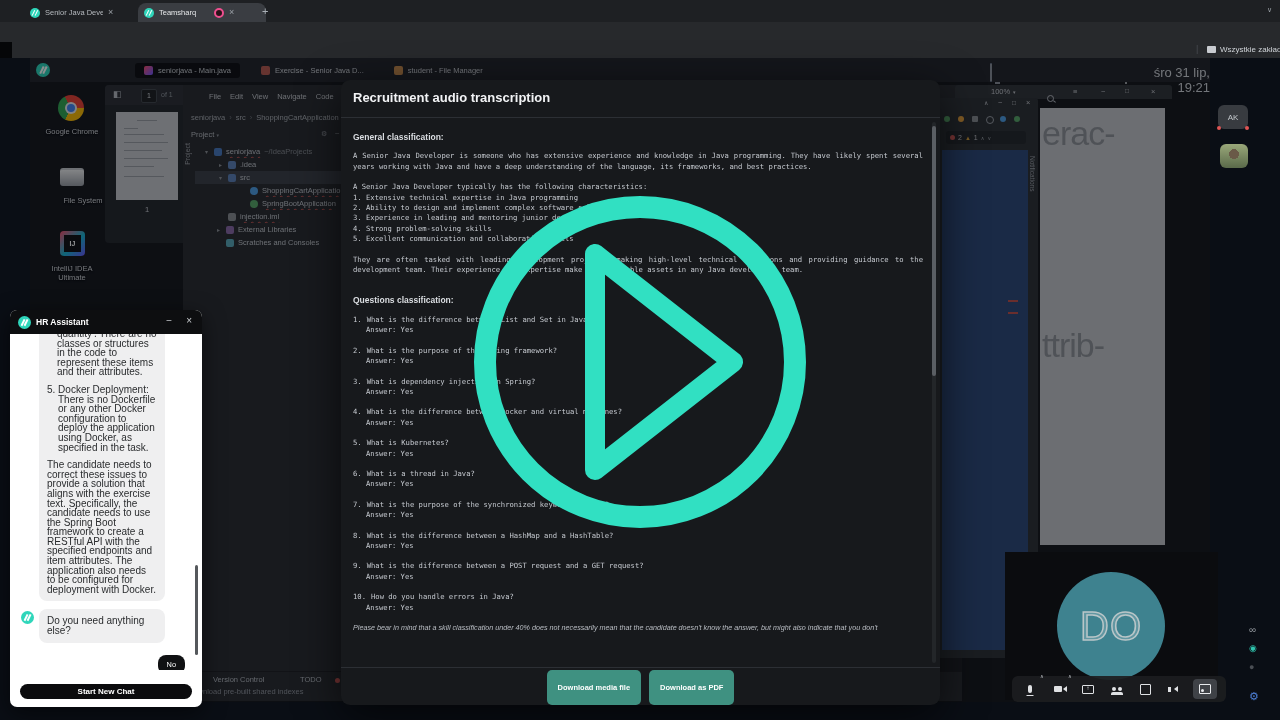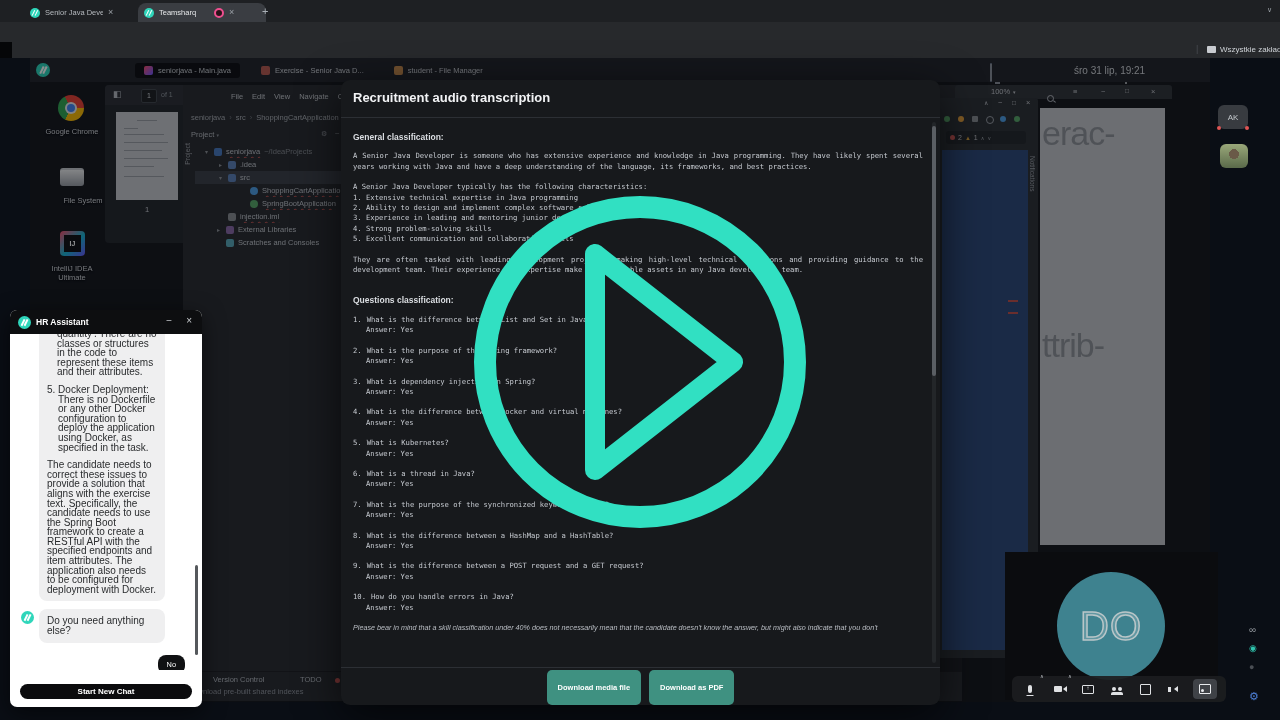--- a/index.html
+++ b/index.html
@@ -60,21 +60,21 @@
   .dvico{color:#b6bac0;font-size:9px;}
   #dv-pagebox{left:36px;top:4px;width:14px;height:12px;background:#1f2124;border:1px solid #43474d;border-radius:2px;
     color:#d5d8db;font-size:7px;text-align:center;line-height:12px;}
   #dv-thumb{left:11px;top:27px;width:62px;height:88px;background:#c7c9cc;}
   .thline{position:absolute;left:8px;height:1px;background:#9a9da2;}
 
   
   #ide{left:153px;top:27px;width:779px;height:615px;background:#2b2d31;}
   .ijicon{width:13px;height:13px;border-radius:3px;background:linear-gradient(135deg,#fc4f6d,#6b57ff 70%);position:relative;}
   .ijicon::after{content:"";position:absolute;inset:3px;background:#101113;}
-  #idemenu{left:26px;top:7px;height:12px;display:flex;gap:9px;font-size:7.5px;color:#c3c6ca;margin-left:22px;}
+  #idemenu{left:26px;top:7px;height:12px;display:flex;gap:9px;font-size:7.5px;color:#c3c6ca;}
   #idecrumbs{left:8px;top:28px;height:11px;display:flex;font-size:7.5px;color:#a9adb2;white-space:nowrap;}
   #idecrumbs span+span::before{content:"\203A";margin:0 4px;color:#6f7378;}
   #ptab{left:1px;top:58px;writing-mode:vertical-rl;transform:rotate(180deg);font-size:7px;color:#9ea2a7;}
   .trow{height:13px;display:flex;align-items:center;font-size:7.5px;color:#c2c6cb;white-space:nowrap;width:162px;overflow:hidden;}
   .trow.selected{background:#3d4148;}
   .trow.i0{padding-left:10px;}.trow.i0b{padding-left:22px;}.trow.i1{padding-left:24px;}.trow.i2{padding-left:46px;}
   .tchev{width:8px;color:#8b8f94;font-size:6px;flex:none;}
   .ticon{width:8px;height:8px;border-radius:2px;margin:0 4px 0 1px;flex:none;}
   .ticon.root{background:#4a7ac0;}.ticon.folder{background:#5d81b8;}
   .ticon.class{background:#4f9ee3;border-radius:50%;}.ticon.boot{background:#59a869;border-radius:50%;}
@@ -236,21 +236,21 @@
             </div>
 
             <div class="tbitem">
               <span class="tbic folder"></span>
               <span>student - File Manager</span>
             </div>
 
         </div>
         <span class="abs mon" style="left:946px;top:6px;"></span>
         <span class="abs bell" style="left:1076px;top:7px;"></span>
-        <span class="abs" style="left:1044px;top:7px;font-size:10px;color:#d0d3d7;">śro 31 lip, 19:21</span>
+        <span class="abs" style="left:1092px;top:7px;font-size:13px;color:#d0d3d7;text-align:right;">śro 31 lip, 19:21</span>
       </div>
 
       <div class="abs" style="left:28px;top:37px;">
         <span class="chrome" style="display:block;margin:0 auto;"></span>
       </div>
       <div class="abs docklbl" style="left:7px;top:69px;">Google Chrome</div>
       <div class="abs" style="left:30px;top:110px;">
         <span class="disk" style="display:block;"></span>
       </div>
       <div class="abs docklbl" style="left:18px;top:138px;">File System</div>

